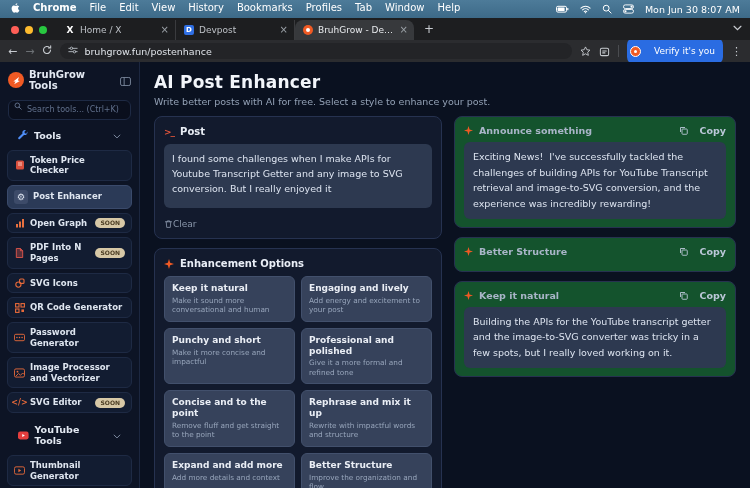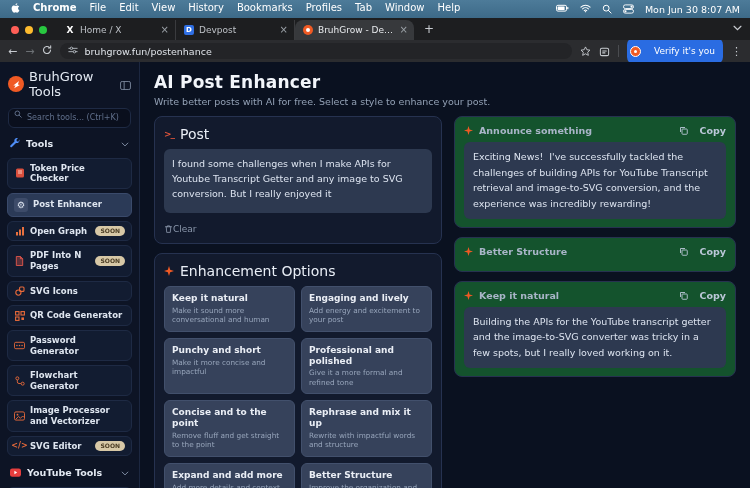--- a/index.html
+++ b/index.html
@@ -6,21 +6,21 @@
   html,body { width:750px; height:488px; overflow:hidden; background:#000; }
   body { font-family:"DejaVu Sans","Liberation Sans",sans-serif; }
   .screen { width:750px; height:488px; display:flex; flex-direction:column; }
 
   
   .menubar { height:18px; background:linear-gradient(#4d7b99,#3d6a88); display:flex; align-items:center;
              padding:0 10px; color:#fff; font-size:10px; flex:0 0 auto; }
   .mb-left { display:flex; align-items:flex-start; gap:13px; }
   .mb-item { white-space:nowrap; }
   .mb-item.bold { font-weight:bold; }
-  .mb-right { margin-left:auto; display:flex; gap:11px; }
+  .mb-right { margin-left:auto; display:flex; align-items:center; gap:11px; }
   .mb-right svg { display:block; }
   .mb-clock { font-size:9.5px; white-space:nowrap; }
 
   
   .tabbar { height:22px; background:#1d1e20; display:flex; align-items:flex-end; flex:0 0 auto; position:relative; }
   .traffic { display:flex; gap:6px; align-items:center; padding:0 10px 6px 11px; }
   .light { width:8px; height:8px; border-radius:50%; }
   .light.red{ background:#ff5f57; } .light.yellow{ background:#febc2e; } .light.green{ background:#28c840; }
   .tab { width:119px; height:20px; display:flex; align-items:center; gap:5px; padding:0 6px 0 8px;
          color:#bdc1c6; font-size:9px; border-right:1px solid #3a3b3e; }
@@ -52,28 +52,28 @@
   .kebab { color:#c7cbd0; font-size:11px; }
 
   
   .app { flex:1; display:flex; background:#0a1120; min-height:0; }
 
   
   .sidebar { width:140px; flex:0 0 auto; background:#0d1425; border-right:1px solid #1c2740;
              display:flex; flex-direction:column; color:#e3e9f2; }
   .brand { display:flex; align-items:center; gap:5px; padding:7px 8px 6px; }
   .brand-logo { width:16px; height:16px; border-radius:50%; background:#f05a24; display:flex; align-items:center; justify-content:center; flex:0 0 auto; }
-  .brand-name { font-size:13px; font-weight:normal; flex:1; }
+  .brand-name { font-size:10px; font-weight:bold; flex:1; }
   .collapse-ico { color:#7f8ca2; }
   .search-wrap { margin:0 8px 7px; position:relative; }
   .search-wrap svg { position:absolute; left:6px; top:5px; color:#61708c; }
   .search-input { width:100%; height:20px; background:#0a0f1d; border:1px solid #1e2a44; border-radius:6px;
                   color:#8b99b2; font-size:8px; padding:0 4px 0 18px; outline:none; font-family:inherit; }
   .search-input::placeholder { color:#61708c; }
-  .sec-hdr { display:flex; align-items:center; gap:6px; padding:3px 10px 5px; font-size:9.5px; font-weight:bold; }
+  .sec-hdr { display:flex; align-items:center; gap:6px; padding:3px 18px 5px; font-size:9.5px; font-weight:bold; }
   .sec-hdr .chev { margin-left:auto; color:#7f8ca2; }
   .nav-list { padding:4px 7px; }
   .nav-item { display:flex; align-items:center; gap:5px; background:#121c31; border:1px solid #1e2a44;
               border-radius:6px; padding:4px 6px; margin-bottom:4px; font-size:8.5px; font-weight:bold; color:#dfe6f0; }
   .nav-item.active { background:#2b3a57; border-color:#3a4a6b; }
   .nav-ico { width:11px; flex:0 0 auto; display:flex; align-items:center; justify-content:center; color:#e86a3a; }
   .nav-ico.chip { width:14px; height:14px; background:#3d4b69; border-radius:3px; color:#dde4f0; font-size:9px; }
   .nav-label { flex:1; line-height:1.25; }
   .glyph-ico { font-size:8px; font-weight:bold; color:#e86a3a; line-height:1; }
   .badge { flex:0 0 auto; background:#d7c8a6; color:#4a3b22; font-size:6px; font-weight:bold;
@@ -82,21 +82,21 @@
   
   .main { flex:1; padding:10px 14px 0; min-width:0; }
   .page-title { color:#f2f5fa; font-size:17px; font-weight:bold; letter-spacing:.2px; }
   .page-sub { color:#93a1b5; font-size:9.5px; margin-top:4px; }
   .cols { display:flex; gap:12px; margin-top:9px; align-items:flex-start; }
   .col-left { width:288px; flex:0 0 auto; }
   .col-right { flex:1; min-width:0; }
   .card { background:#121a2d; border:1px solid #263250; border-radius:8px; padding:9px; }
   .card + .card { margin-top:9px; }
   .card-hdr { display:flex; align-items:center; gap:6px; margin-bottom:7px; }
-  .card-title { color:#e9eef6; font-size:14px; font-weight:normal; }
+  .card-title { color:#e9eef6; font-size:10px; font-weight:bold; }
   .term-ico { color:#e2553b; font-size:9px; font-weight:bold; letter-spacing:-1px; }
   .sparkle { color:#f05a24; display:flex; }
   .post-textarea { width:100%; height:64px; background:#2d3950; border:none; border-radius:6px; resize:none;
                    color:#dde4f0; font-size:9.5px; line-height:1.6; padding:7px 8px; font-family:inherit; outline:none; }
   .clear-row { display:flex; align-items:center; gap:0; margin-top:7px; color:#8a97ab; font-size:9px; }
   .opt-grid { display:grid; grid-template-columns:1fr 1fr; gap:6px; }
   .opt-btn { background:#36425b; border:1px solid #42506c; border-radius:6px; padding:6px 7px; text-align:left; }
   .opt-title { color:#eaeef5; font-size:9px; font-weight:bold; line-height:1.2; }
   .opt-desc { color:#97a5bb; font-size:7.3px; line-height:1.3; margin-top:2px; }
   .result-card { background:#14532d; border:1px solid #263250; border-radius:8px; padding:8px 9px; }
@@ -338,30 +338,20 @@
                 <rect x=".5" y="1" width="11" height="7" rx="1.5"></rect>
                 <circle cx="3.2" cy="4.5" r=".8" fill="#e86a3a" stroke="none"></circle>
                 <circle cx="6" cy="4.5" r=".8" fill="#e86a3a" stroke="none"></circle>
                 <circle cx="8.8" cy="4.5" r=".8" fill="#e86a3a" stroke="none"></circle>
               </svg>
           </span>
           <span class="nav-label">Password Generator</span>
         </div>
         <div class="nav-item">
           <span class="nav-ico">
-            <svg width="10" height="10" viewBox="0 0 12 12" fill="none" stroke="#e86a3a" stroke-width="1.1">
-                <circle cx="2.8" cy="2.8" r="1.8"></circle>
-                <circle cx="9.2" cy="9.2" r="1.8"></circle>
-                <path d="M2.8 4.8v2.2a2 2 0 0 0 2 2h2.2"></path>
-              </svg>
-          </span>
-          <span class="nav-label">Flowchart Generator</span>
-        </div>
-        <div class="nav-item">
-          <span class="nav-ico">
             <svg width="11" height="10" viewBox="0 0 12 11" fill="none" stroke="#e86a3a" stroke-width="1">
                 <rect x=".5" y="1" width="11" height="9" rx="1.6"></rect>
                 <circle cx="3.8" cy="4" r="1" fill="#e86a3a" stroke="none"></circle>
                 <path d="M2 9l3-3 2 2 2.5-2.5L11 7"></path>
               </svg>
           </span>
           <span class="nav-label">Image Processor and Vectorizer</span>
         </div>
         <div class="nav-item">
           <span class="nav-ico glyph-ico">&lt;/&gt;</span>

